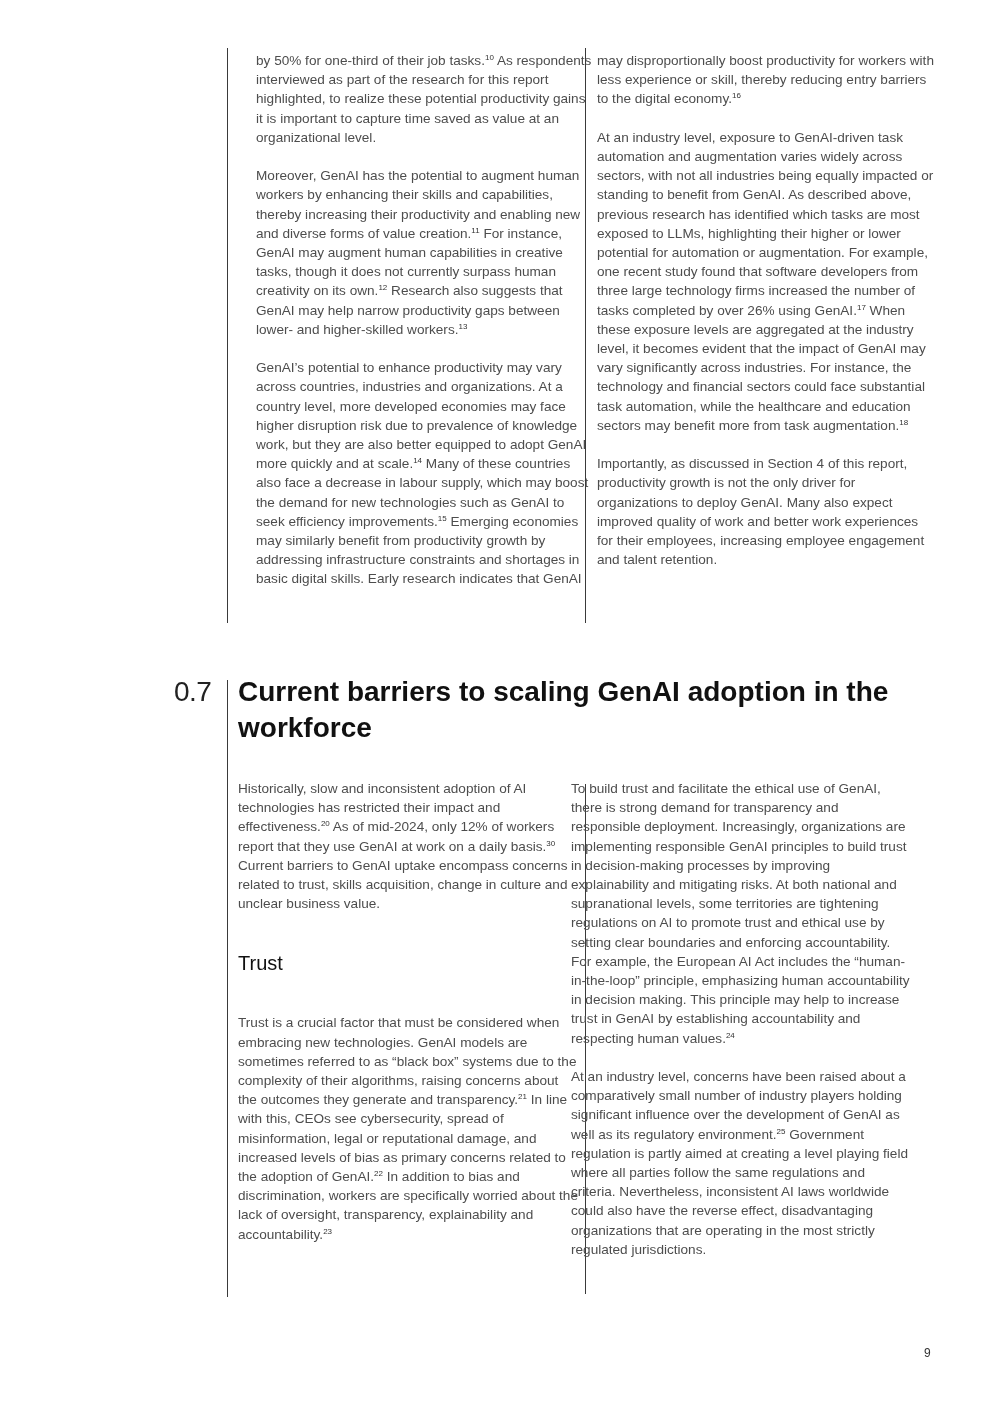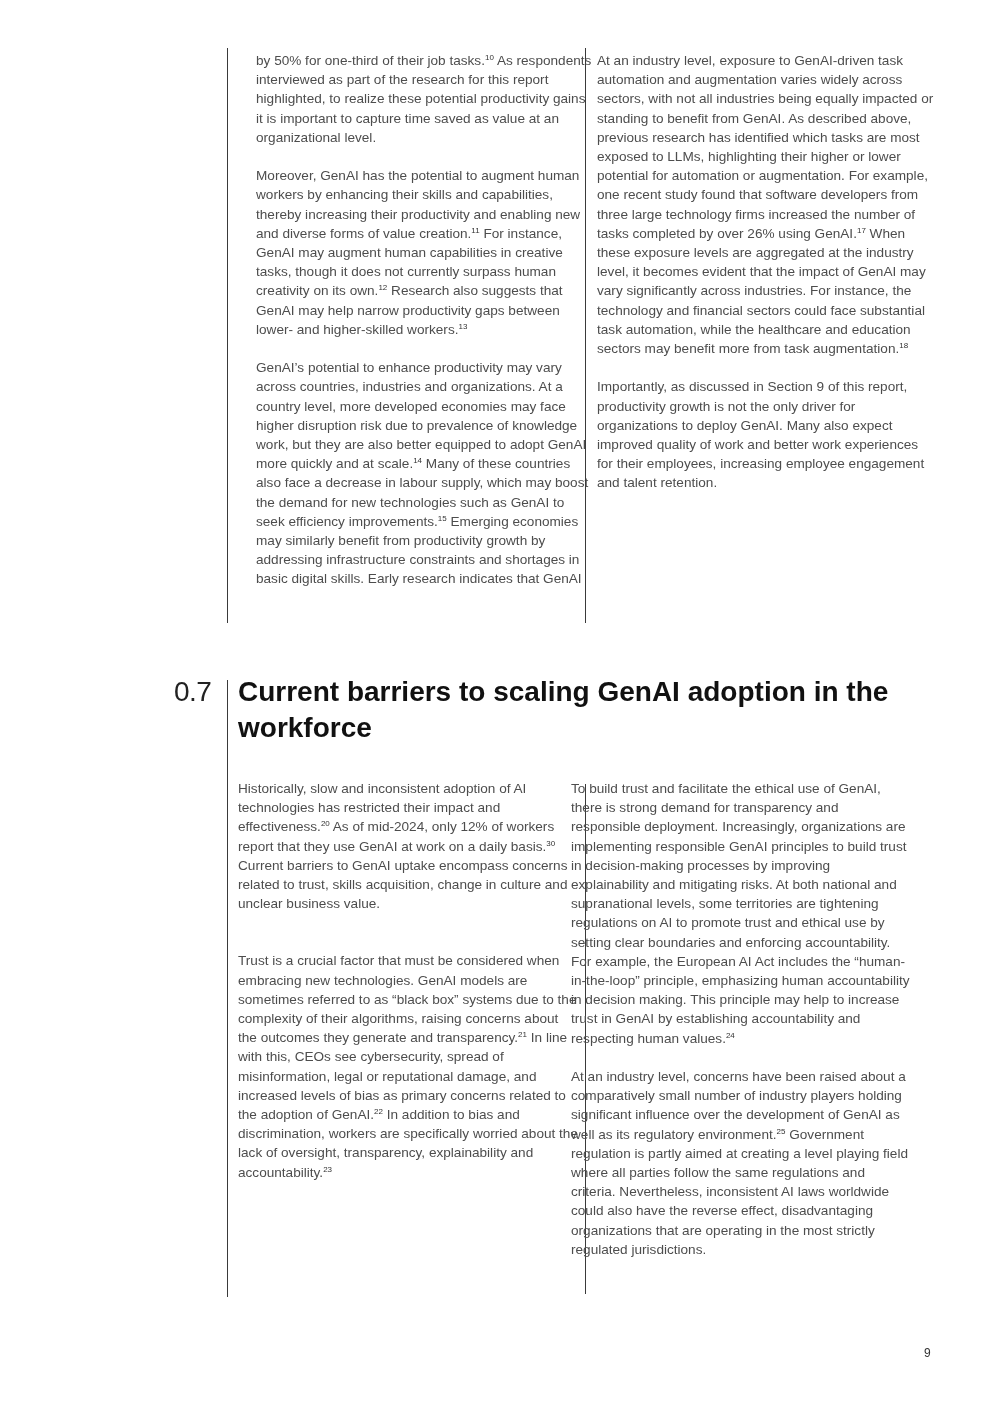--- a/index.html
+++ b/index.html
@@ -22,30 +22,32 @@
 
 <div class="rule" style="left:227px; top:48px; height:575px;"></div>
 <div class="col" style="left:256px; top:51px; width:340px;">
   <p>by 50% for one-third of their job tasks.<sup>10</sup> As respondents interviewed as part of the research for this report highlighted, to realize these potential productivity gains it is important to capture time saved as value at an organizational level.</p>
   <p>Moreover, GenAI has the potential to augment human workers by enhancing their skills and capabilities, thereby increasing their productivity and enabling new and diverse forms of value creation.<sup>11</sup> For instance, GenAI may augment human capabilities in creative tasks, though it does not currently surpass human creativity on its own.<sup>12</sup> Research also suggests that GenAI may help narrow productivity gaps between lower- and higher-skilled workers.<sup>13</sup></p>
   <p>GenAI’s potential to enhance productivity may vary across countries, industries and organizations. At a country level, more developed economies may face higher disruption risk due to prevalence of knowledge work, but they are also better equipped to adopt GenAI more quickly and at scale.<sup>14</sup> Many of these countries also face a decrease in labour supply, which may boost the demand for new technologies such as GenAI to seek efficiency improvements.<sup>15</sup> Emerging economies may similarly benefit from productivity growth by addressing infrastructure constraints and shortages in basic digital skills. Early research indicates that GenAI</p>
 </div>
 
 <div class="rule" style="left:585px; top:48px; height:575px;"></div>
 <div class="col" style="left:597px; top:51px; width:340px;">
+  <p>may disproportionally boost productivity for workers with less experience or skill, thereby reducing entry barriers to the digital economy.<sup>16</sup></p>
   <p>At an industry level, exposure to GenAI-driven task automation and augmentation varies widely across sectors, with not all industries being equally impacted or standing to benefit from GenAI. As described above, previous research has identified which tasks are most exposed to LLMs, highlighting their higher or lower potential for automation or augmentation. For example, one recent study found that software developers from three large technology firms increased the number of tasks completed by over 26% using GenAI.<sup>17</sup> When these exposure levels are aggregated at the industry level, it becomes evident that the impact of GenAI may vary significantly across industries. For instance, the technology and financial sectors could face substantial task automation, while the healthcare and education sectors may benefit more from task augmentation.<sup>18</sup></p>
-  <p>Importantly, as discussed in Section 9 of this report, productivity growth is not the only driver for organizations to deploy GenAI. Many also expect improved quality of work and better work experiences for their employees, increasing employee engagement and talent retention.</p>
+  <p>Importantly, as discussed in Section 4 of this report, productivity growth is not the only driver for organizations to deploy GenAI. Many also expect improved quality of work and better work experiences for their employees, increasing employee engagement and talent retention.</p>
 </div>
 
 <div class="sec-num">0.7</div>
 <div class="rule" style="left:227px; top:680px; height:617px;"></div>
 <h1 class="sec-title">Current barriers to scaling GenAI adoption in the workforce</h1>
 
 <div class="col" style="left:238px; top:779px; width:340px;">
   <p style="margin-bottom:38px;">Historically, slow and inconsistent adoption of AI technologies has restricted their impact and effectiveness.<sup>20</sup> As of mid-2024, only 12% of workers report that they use GenAI at work on a daily basis.<sup>30</sup> Current barriers to GenAI uptake encompass concerns related to trust, skills acquisition, change in culture and unclear business value.</p>
+  <h2 class="subhead" style="margin-bottom:38px;">Trust</h2>
   <p>Trust is a crucial factor that must be considered when embracing new technologies. GenAI models are sometimes referred to as “black box” systems due to the complexity of their algorithms, raising concerns about the outcomes they generate and transparency.<sup>21</sup> In line with this, CEOs see cybersecurity, spread of misinformation, legal or reputational damage, and increased levels of bias as primary concerns related to the adoption of GenAI.<sup>22</sup> In addition to bias and discrimination, workers are specifically worried about the lack of oversight, transparency, explainability and accountability.<sup>23</sup></p>
 </div>
 
 <div class="rule" style="left:585px; top:784px; height:510px;"></div>
 <div class="col" style="left:571px; top:779px; width:340px;">
   <p>To build trust and facilitate the ethical use of GenAI, there is strong demand for transparency and responsible deployment. Increasingly, organizations are implementing responsible GenAI principles to build trust in decision-making processes by improving explainability and mitigating risks. At both national and supranational levels, some territories are tightening regulations on AI to promote trust and ethical use by setting clear boundaries and enforcing accountability. For example, the European AI Act includes the “human-in-the-loop” principle, emphasizing human accountability in decision making. This principle may help to increase trust in GenAI by establishing accountability and respecting human values.<sup>24</sup></p>
   <p>At an industry level, concerns have been raised about a comparatively small number of industry players holding significant influence over the development of GenAI as well as its regulatory environment.<sup>25</sup> Government regulation is partly aimed at creating a level playing field where all parties follow the same regulations and criteria. Nevertheless, inconsistent AI laws worldwide could also have the reverse effect, disadvantaging organizations that are operating in the most strictly regulated jurisdictions.</p>
 </div>
 
 <div class="page-num">9</div>

